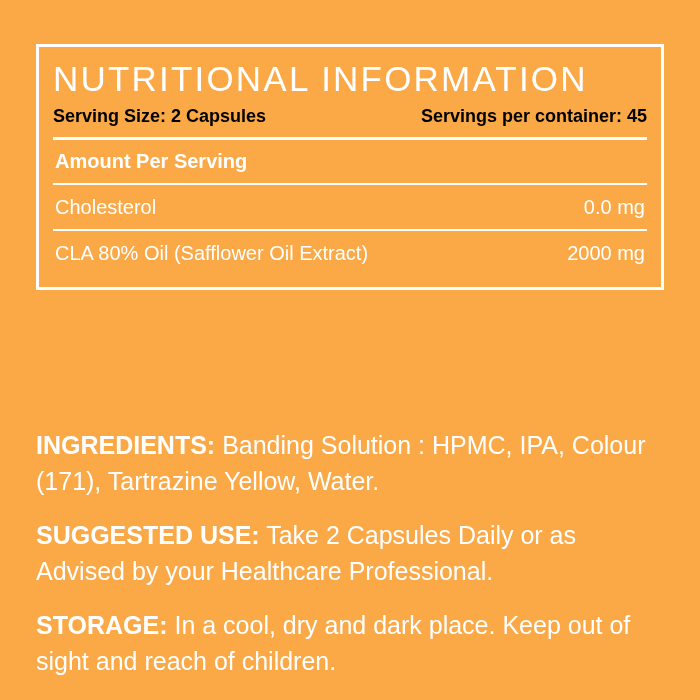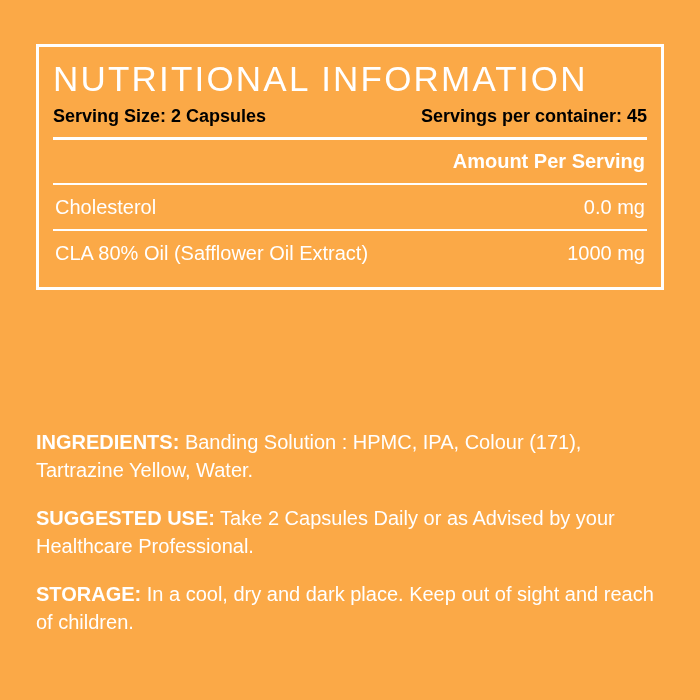--- a/index.html
+++ b/index.html
@@ -63,21 +63,20 @@
     color: #ffffff;
     font-size: 20px;
     padding: 11px 2px 10px 2px;
     border-bottom: 2px solid #ffffff;
   }
   .trow:last-child {
     border-bottom: none;
     gap: 35px;
   }
   .trow.head {
-    justify-content: flex-end;
     font-weight: 700;
     font-size: 20px;
     padding-top: 10px;
     padding-bottom: 10px;
   }
   .trow .label {
     white-space: nowrap;
   }
   .trow .value {
     white-space: nowrap;
@@ -86,21 +85,21 @@
 
   
   .notes {
     position: absolute;
     left: 36px;
     top: 428px;
     width: 640px;
   }
   .note {
     color: #ffffff;
-    font-size: 20px;
+    font-size: 25px;
     line-height: 1.42;
     margin-bottom: 19px;
     max-width: 632px;
   }
   .note b {
     font-weight: 700;
   }
 </style>
 </head>
 <body>
@@ -124,21 +123,21 @@
 
 
 
       <div class="trow">
         <span class="label">Cholesterol</span>
         <span class="value">0.0 mg</span>
       </div>
 
       <div class="trow">
         <span class="label">CLA 80% Oil (Safflower Oil Extract)</span>
-        <span class="value">1000 mg</span>
+        <span class="value">2000 mg</span>
       </div>
 
     </div>
   </div>
 
   <div class="notes">
 
     <div class="note">
       <b>INGREDIENTS:</b><span> Banding Solution : HPMC, IPA, Colour (171), Tartrazine Yellow, Water.</span>
     </div>

